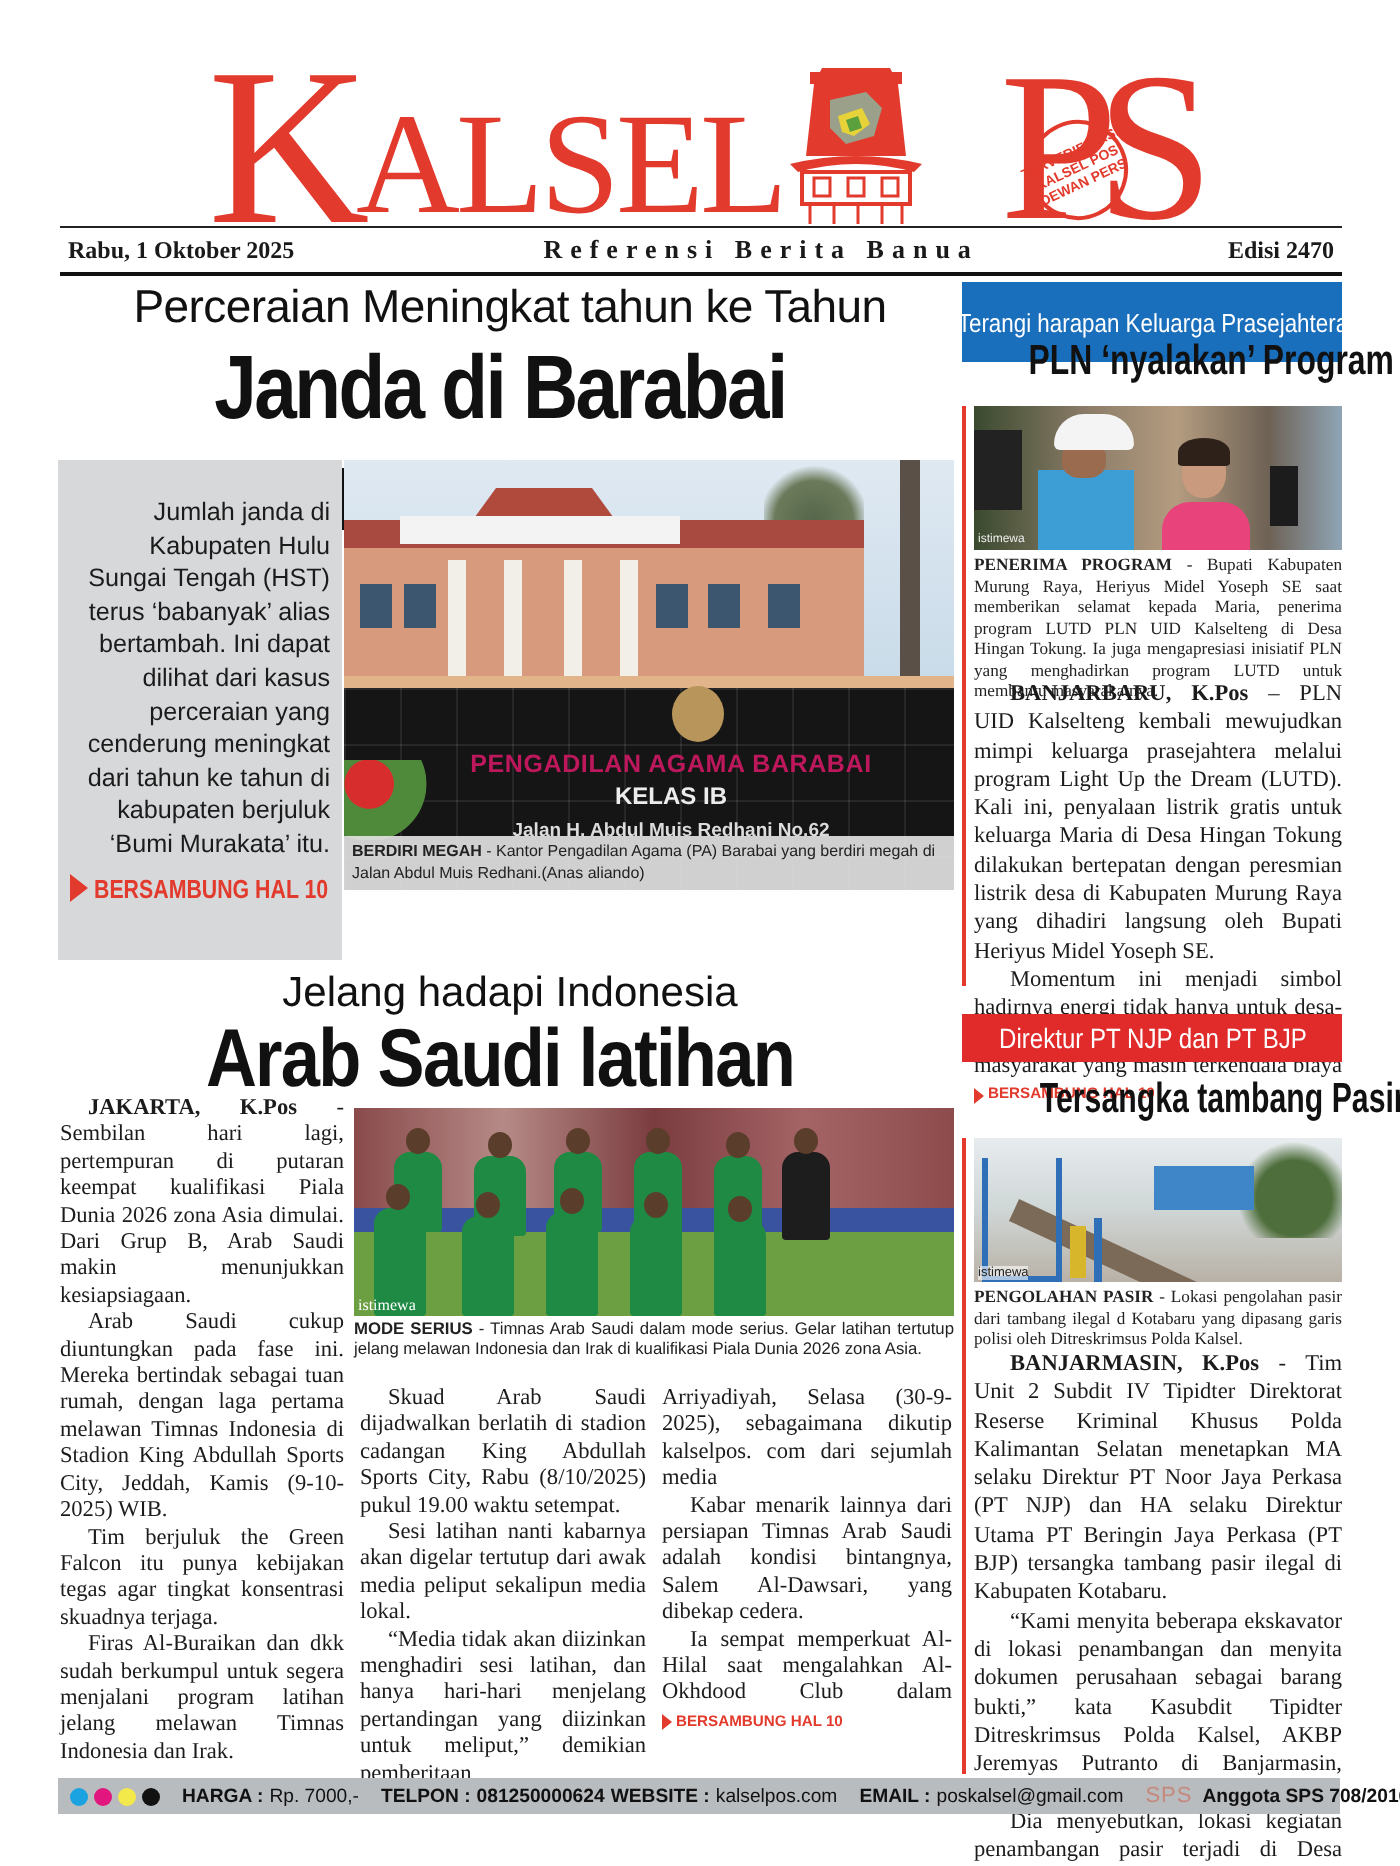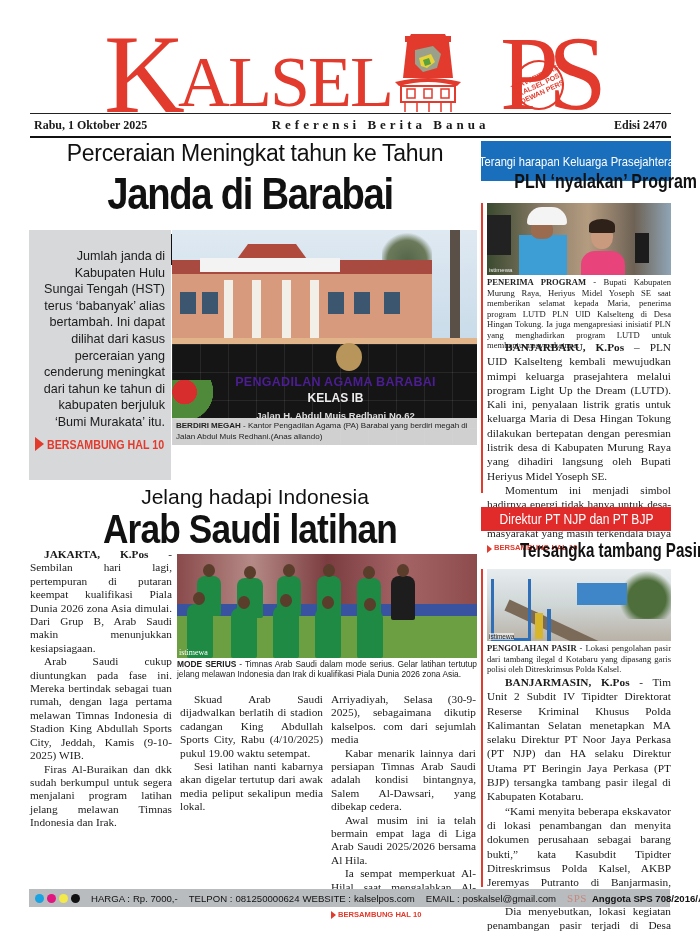--- a/index.html
+++ b/index.html
@@ -38,21 +38,21 @@
   .lead-photo .roof2 { position: absolute; left: 0px; top: 30px; width: 260px; height: 16px; background: #a84a40; }
   .lead-photo .bldg { position: absolute; left: 0; top: 44px; width: 260px; height: 70px; background: #d89a7c; }
   .lead-photo .bldg-band { position: absolute; left: 28px; top: 28px; width: 140px; height: 14px; background: #f3f3f3; }
   .lead-photo .col { position: absolute; top: 50px; width: 9px; height: 60px; background: #f2efe8; }
   .lead-photo .win { position: absolute; top: 62px; width: 16px; height: 22px; background: #3c5670; }
   .lead-photo .palm { position: absolute; left: 278px; top: 0; width: 10px; height: 110px; background: #5a5048; }
   .lead-photo .tree { position: absolute; left: 210px; top: 0; width: 50px; height: 60px; background: radial-gradient(circle, #55664a 0%, #6b7a5a 50%, transparent 70%); }
   .lead-photo .wall { position: absolute; left: 0; top: 108px; width: 100%; height: 107px; background: #151515; border-top: 6px solid #e2b489; }
   .lead-photo .wall-grid { position: absolute; left: 0; top: 114px; width: 100%; height: 101px; background-image: linear-gradient(90deg, rgba(255,255,255,0.08) 1px, transparent 1px), linear-gradient(rgba(255,255,255,0.08) 1px, transparent 1px); background-size: 28px 28px; }
   .lead-photo .seal { position: absolute; left: 164px; top: 113px; width: 26px; height: 28px; border-radius: 50%; background: #b8955a; }
-  .lead-photo .sign1 { position: absolute; left: 0; top: 145px; width: 100%; text-align: center; font-family: "Liberation Sans", sans-serif; font-weight: bold; color: #4c1d95; font-size: 12.5px; letter-spacing: 0.3px; padding-left: 22px; }
+  .lead-photo .sign1 { position: absolute; left: 0; top: 145px; width: 100%; text-align: center; font-family: "Liberation Sans", sans-serif; font-weight: bold; color: #be185d; font-size: 12.5px; letter-spacing: 0.3px; padding-left: 22px; }
   .lead-photo .sign2 { position: absolute; left: 0; top: 161px; width: 100%; text-align: center; font-family: "Liberation Sans", sans-serif; font-weight: bold; color: #ececec; font-size: 12px; padding-left: 22px; }
   .lead-photo .sign3 { position: absolute; left: 0; top: 180px; width: 100%; text-align: center; font-family: "Liberation Sans", sans-serif; font-weight: bold; color: #dcdcdc; font-size: 9.5px; padding-left: 22px; }
   .lead-photo .flowers { position: absolute; left: 0; top: 150px; width: 42px; height: 40px; background: radial-gradient(circle at 30% 30%, #d82d2d 0 30%, #4e8a3a 31% 70%, transparent 71%); }
   .lead-photo .caption { position: absolute; left: 0; bottom: 0; width: 100%; background: rgba(225,225,225,0.92); padding: 3px 4px; font-family: "Liberation Sans", sans-serif; font-size: 8px; line-height: 10.5px; color: #222; }
   .lead-photo .caption b { font-weight: bold; }
 
   
   .rc-banner { position: absolute; left: 481px; top: 141px; width: 190px; height: 40px; background: #1a6fbd; color: #fff; font-family: "Liberation Sans", sans-serif; font-size: 13px; display: flex; align-items: center; justify-content: center; }
   .rc-banner span { transform: scaleX(0.86); white-space: nowrap; }
   .rc-head { position: absolute; left: 478px; top: 166px; width: 198px; text-align: center; font-family: "Liberation Sans", sans-serif; font-weight: bold; font-size: 21px; line-height: 30px; color: #111; }
@@ -110,22 +110,22 @@
   .sports-photo .player { position: absolute; background: #1f8a44; border-radius: 8px 8px 2px 2px; }
   .sports-photo .head { position: absolute; width: 12px; height: 13px; background: #5a3d2a; border-radius: 50%; }
   .sports-photo .gk { position: absolute; background: #1d1d1d; border-radius: 8px 8px 2px 2px; }
   .sports-photo .stamp { position: absolute; left: 2px; bottom: 1px; font-family: "Liberation Serif", serif; font-size: 8px; color: #fff; }
   .sports-caption { position: absolute; left: 177px; top: 659px; width: 300px; font-family: Liberation Sans, sans-serif; font-size: 8.4px; line-height: 10.2px; text-align: justify; color: #222; }
   .sports-caption b { font-weight: bold; }
 
   
   .footer { position: absolute; left: 29px; top: 889px; width: 641px; height: 18px; background: #b9bcbf; display: flex; align-items: center; padding: 0 6px; gap: 5px; font-family: "Liberation Sans", sans-serif; font-size: 9.6px; color: #111; white-space: nowrap; }
   .dot { width: 9px; height: 9px; border-radius: 50%; display: inline-block; }
-  .footer .lbl { font-weight: normal; }
-  .footer .sps { font-family: Liberation Serif, serif; color: #c6887c; font-size: 11px; letter-spacing: 0.5px; }
+  .footer .lbl { font-weight: bold; }
+  .footer .sps { font-family: Liberation Sans, sans-serif; color: #c6887c; font-size: 11px; letter-spacing: 0.5px; }
   .footer .member { font-weight: bold; }
   .footer .grp { display: inline-flex; gap: 3px; align-items: center; margin-right: 6px; }
 </style>
 </head>
 <body>
 
 <header class="masthead">
   <div class="mast-word mast-k">K</div>
   <div class="mast-word mast-alsel">ALSEL</div>
   <svg class="mast-emblem" viewBox="0 0 70 78">
@@ -252,20 +252,21 @@
     
   </p>
 </div>
 
 <div class="sec-kicker">Jelang hadapi Indonesia</div>
 <h1 class="sec-headline">Arab Saudi latihan Tertutup</h1>
 
 <div class="col-body" style="left:30px;top:548px;width:142px">
   <p><b>JAKARTA, K.Pos</b><span> - Sembilan hari lagi, pertempuran di putaran keempat kualifikasi Piala Dunia 2026 zona Asia dimulai. Dari Grup B, Arab Saudi makin menunjukkan kesiapsiagaan.</span></p>
   <p>Arab Saudi cukup diuntungkan pada fase ini. Mereka bertindak sebagai tuan rumah, dengan laga pertama melawan Timnas Indonesia di Stadion King Abdullah Sports City, Jeddah, Kamis (9-10-2025) WIB.</p>
+  <p>Tim berjuluk the Green Falcon itu punya kebijakan tegas agar tingkat konsentrasi skuadnya terjaga.</p>
   <p>Firas Al-Buraikan dan dkk sudah berkumpul untuk segera menjalani program latihan jelang melawan Timnas Indonesia dan Irak.</p>
 </div>
 
 <figure class="sports-photo">
   <div class="stands"></div>
   <div class="board"></div>
   <div class="pitch"></div>
 
   <div class="player" style="left:20px;top:22px;width:24px;height:40px"></div>
   <div class="player" style="left:60px;top:24px;width:26px;height:40px"></div>
@@ -288,28 +289,28 @@
   <div class="head" style="left:16px;top:38px"></div>
   <div class="head" style="left:61px;top:42px"></div>
   <div class="head" style="left:103px;top:40px"></div>
   <div class="head" style="left:145px;top:42px"></div>
   <div class="head" style="left:187px;top:44px"></div>
   <div class="stamp">istimewa</div>
 </figure>
 <p class="sports-caption"><b>MODE SERIUS</b><span> - Timnas Arab Saudi dalam mode serius. Gelar latihan tertutup jelang melawan Indonesia dan Irak di kualifikasi Piala Dunia 2026 zona Asia.</span></p>
 
 <div class="col-body" style="left:180px;top:693px;width:143px">
-  <p>Skuad Arab Saudi dijadwalkan berlatih di stadion cadangan King Abdullah Sports City, Rabu (4/10/2025) pukul 19.00 waktu setempat.</p>
+  <p>Skuad Arab Saudi dijadwalkan berlatih di stadion cadangan King Abdullah Sports City, Rabu (8/10/2025) pukul 19.00 waktu setempat.</p>
   <p>Sesi latihan nanti kabarnya akan digelar tertutup dari awak media peliput sekalipun media lokal.</p>
+  <p>“Media tidak akan diizinkan menghadiri sesi latihan, dan hanya hari-hari menjelang pertandingan yang diizinkan untuk meliput,” demikian pemberitaan</p>
 </div>
 
 <div class="col-body" style="left:331px;top:693px;width:145px">
   <p style="text-indent:0">Arriyadiyah, Selasa (30-9-2025), sebagaimana dikutip kalselpos. com dari sejumlah media</p>
   <p>Kabar menarik lainnya dari persiapan Timnas Arab Saudi adalah kondisi bintangnya, Salem Al-Dawsari, yang dibekap cedera.</p>
-  <p>Awal musim ini ia telah bermain empat laga di Liga Arab Saudi 2025/2026 bersama Al Hila.</p>
   <p><span>Ia sempat memperkuat Al-Hilal saat mengalahkan Al-Okhdood Club dalam</span>
     <span class="inline-cont">
         <span class="arrow"></span>
         <span class="cont-label">BERSAMBUNG HAL 10</span>
       </span>
   </p>
 </div>
 
 <footer class="footer">
   <span class="grp">

